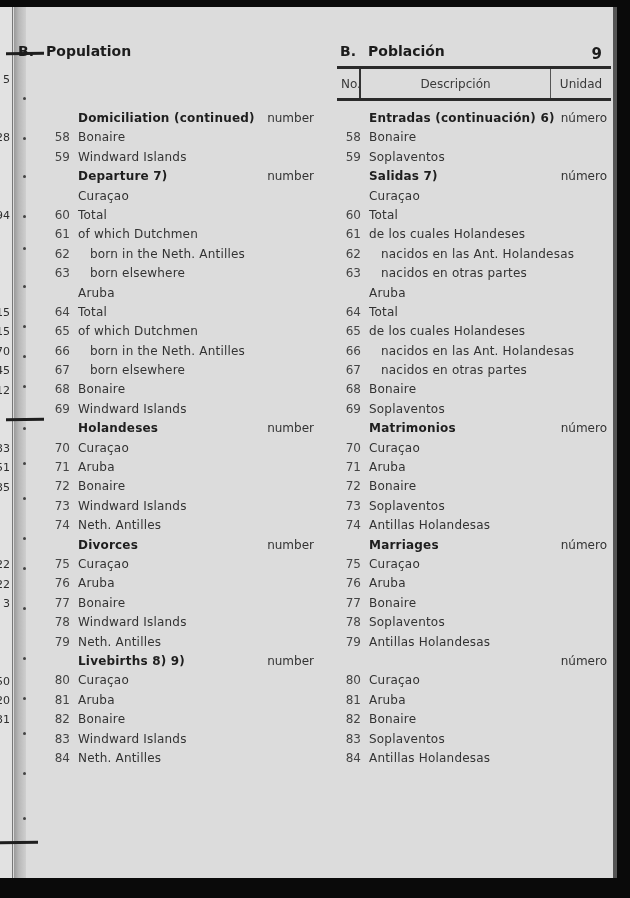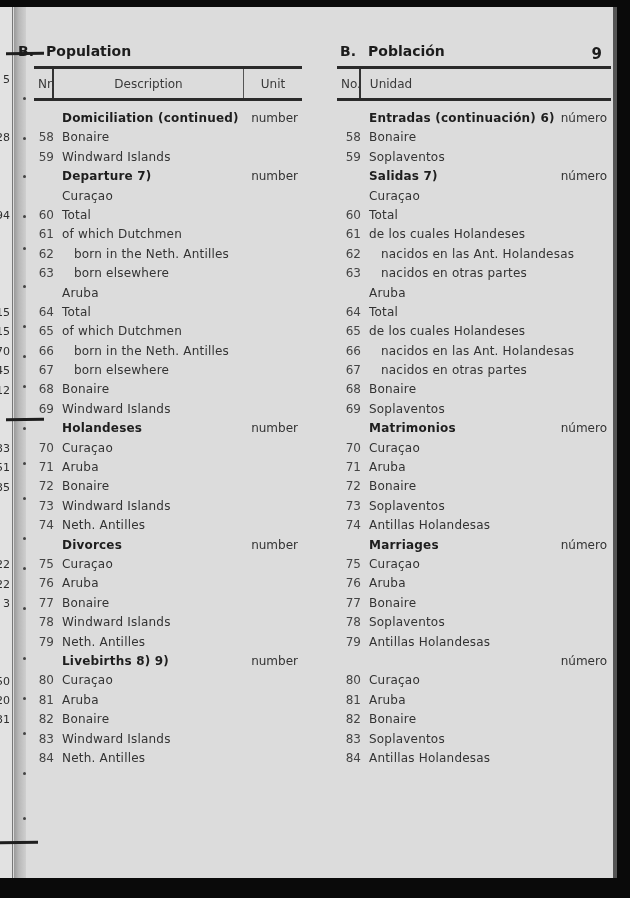--- a/index.html
+++ b/index.html
@@ -194,27 +194,22 @@
     </div>
 
   <div class="strike-mark" style="left:6px; top:45px; width:38px;"></div>
   <div class="strike-mark" style="left:6px; top:411px; width:38px;"></div>
   <div class="strike-mark" style="left:0px; top:834px; width:38px;"></div>
 
   <div class="section-title" style="left:18px;">
     <span class="letter">B.</span><span>Population</span>
   </div>
 
-  <div class="table-header" style="left:34px; width:268px;">
-    <div class="th nr" style="width:20px;">Nr.</div>
-    <div class="th desc" style="width:190px;">Description</div>
-    <div class="th unit" style="width:58px;">Unit</div>
-  </div>
-
-  <div class="rows" style="left:30px; width:268px;" id="left-rows">
+
+  <div class="rows" style="left:46px; width:268px;" id="left-rows">
       <div class="row heading">
         <span class="no"></span>
         <span class="desc">Domiciliation (continued)</span>
         <span class="unit" style="right: 0px;">number</span>
       </div>
       <div class="row">
         <span class="no">58</span>
         <span class="desc">Bonaire</span>
         <span class="unit" style="right: 0px;"></span>
       </div>
@@ -380,20 +375,21 @@
       </div>
     </div>
 
   <div class="section-title" style="left:340px;">
     <span class="letter">B.</span><span>Población</span>
   </div>
   <div class="page-number">9</div>
 
   <div class="table-header" style="left:337px; width:274px;">
     <div class="th nr" style="width:24px;">No.</div>
+    <div class="th desc" style="width:190px;">Descripción</div>
     <div class="th unit" style="width:60px;">Unidad</div>
   </div>
 
   <div class="rows" style="left:337px; width:274px;" id="right-rows">
       <div class="row heading">
         <span class="no"></span>
         <span class="desc">Entradas (continuación) 6)</span>
         <span class="unit" style="right: 4px;">número</span>
       </div>
       <div class="row">

